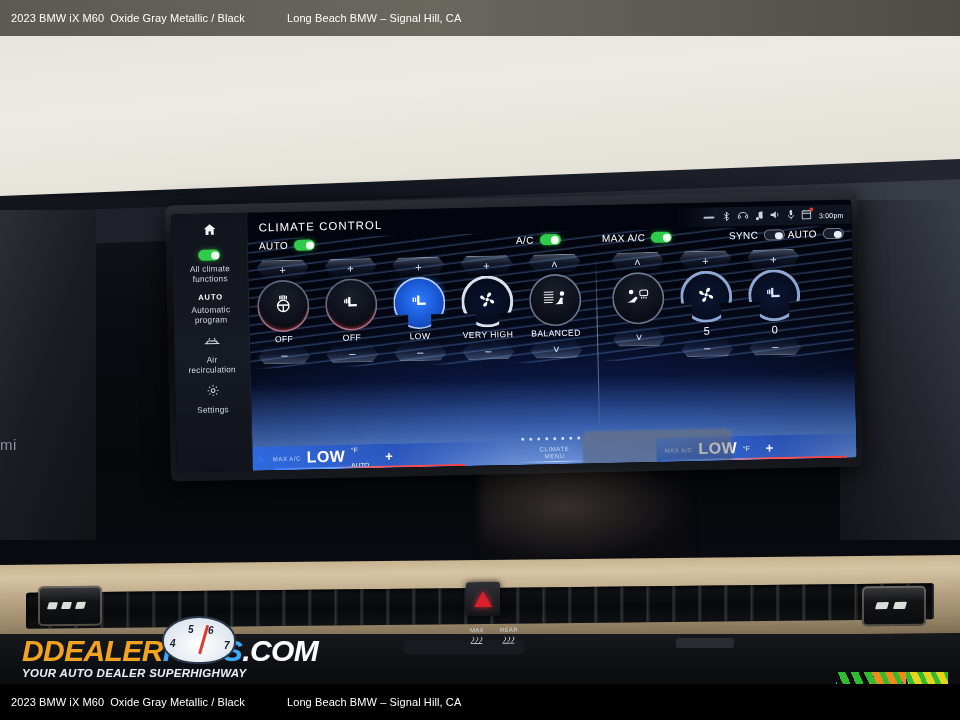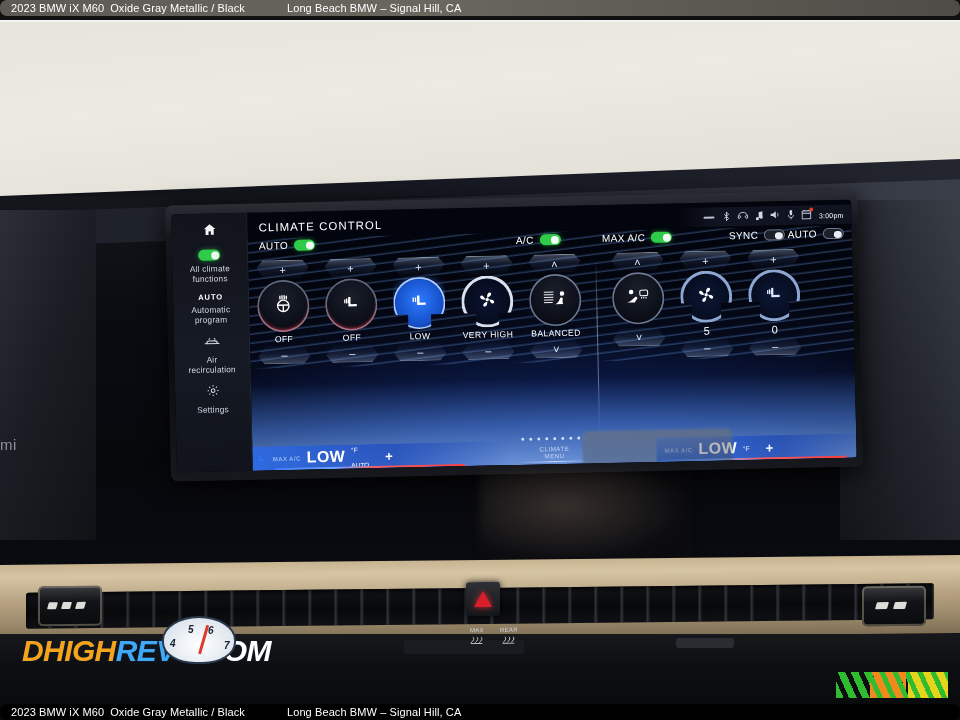--- a/index.html
+++ b/index.html
@@ -176,21 +176,21 @@
   .gauge .needle{position:absolute;left:34px;top:6px;width:3px;height:30px;background:#e03a2f;
     transform:rotate(16deg);transform-origin:bottom center;border-radius:1px;}
 
   .stripes{position:absolute;right:12px;bottom:22px;width:112px;height:26px;overflow:hidden;
     background:repeating-linear-gradient(66deg,#2fbd2f 0px,#2fbd2f 7px,transparent 7px,transparent 12px);}
   .stripes i{position:absolute;top:0;height:100%;}
   .s2{left:34px;width:36px;background:repeating-linear-gradient(66deg,#f08a1c 0px,#f08a1c 7px,transparent 7px,transparent 12px);}
   .s3{left:72px;width:40px;background:repeating-linear-gradient(66deg,#e6d31e 0px,#e6d31e 7px,transparent 7px,transparent 12px);}
 
   
-  .capbar{position:absolute;left:0;width:960px;height:16px;display:flex;align-items:center;z-index:30;border-radius:7px;}
+  .capbar{position:absolute;left:0;width:960px;height:36px;display:flex;align-items:center;z-index:30;}
   .capbar.top{top:0;background:linear-gradient(to right,#5d5a54 0%,#6a675f 45%,#4f4c47 100%);}
   .capbar.bot{bottom:0;background:#000;}
   .capbar .c1{color:#fff;font-size:11px;margin-left:11px;letter-spacing:.1px;}
   .capbar .c2{color:#fff;font-size:11px;margin-left:42px;letter-spacing:.1px;}
   .whiteline{position:absolute;left:0;top:20px;width:960px;height:2px;background:#f2f2f2;z-index:29;}
 </style>
 </head>
 <body>
 
 <div id="stage">
@@ -557,21 +557,22 @@
   </div>
 
   <div class="logo">
     <div class="gauge">
       <span class="num" style="left:6px;top:20px">4</span>
       <span class="num" style="left:24px;top:6px">5</span>
       <span class="num" style="left:44px;top:7px">6</span>
       <span class="num" style="left:60px;top:22px">7</span>
       <span class="needle"></span>
     </div>
-    <div class="txt"><span class="o1">D</span><span class="o1">HIGH</span><span class="o2">R</span><span class="o2">EVS</span><span class="o3">.COM</span></div>
+    <div class="txt"><span class="o1">D</span><span class="o1">DEALER</span><span class="o2">R</span><span class="o2">EVS</span><span class="o3">.COM</span></div>
+    <div class="tag">YOUR AUTO DEALER SUPERHIGHWAY</div>
   </div>
 
   <div class="stripes">
     <i class="s2"></i>
       <i class="s3"></i>
   </div>
 
   <div class="capbar top">
     <span class="c1">2023 BMW iX M60</span>
     <span class="c1" style="margin-left:6px">Oxide Gray Metallic / Black</span>

